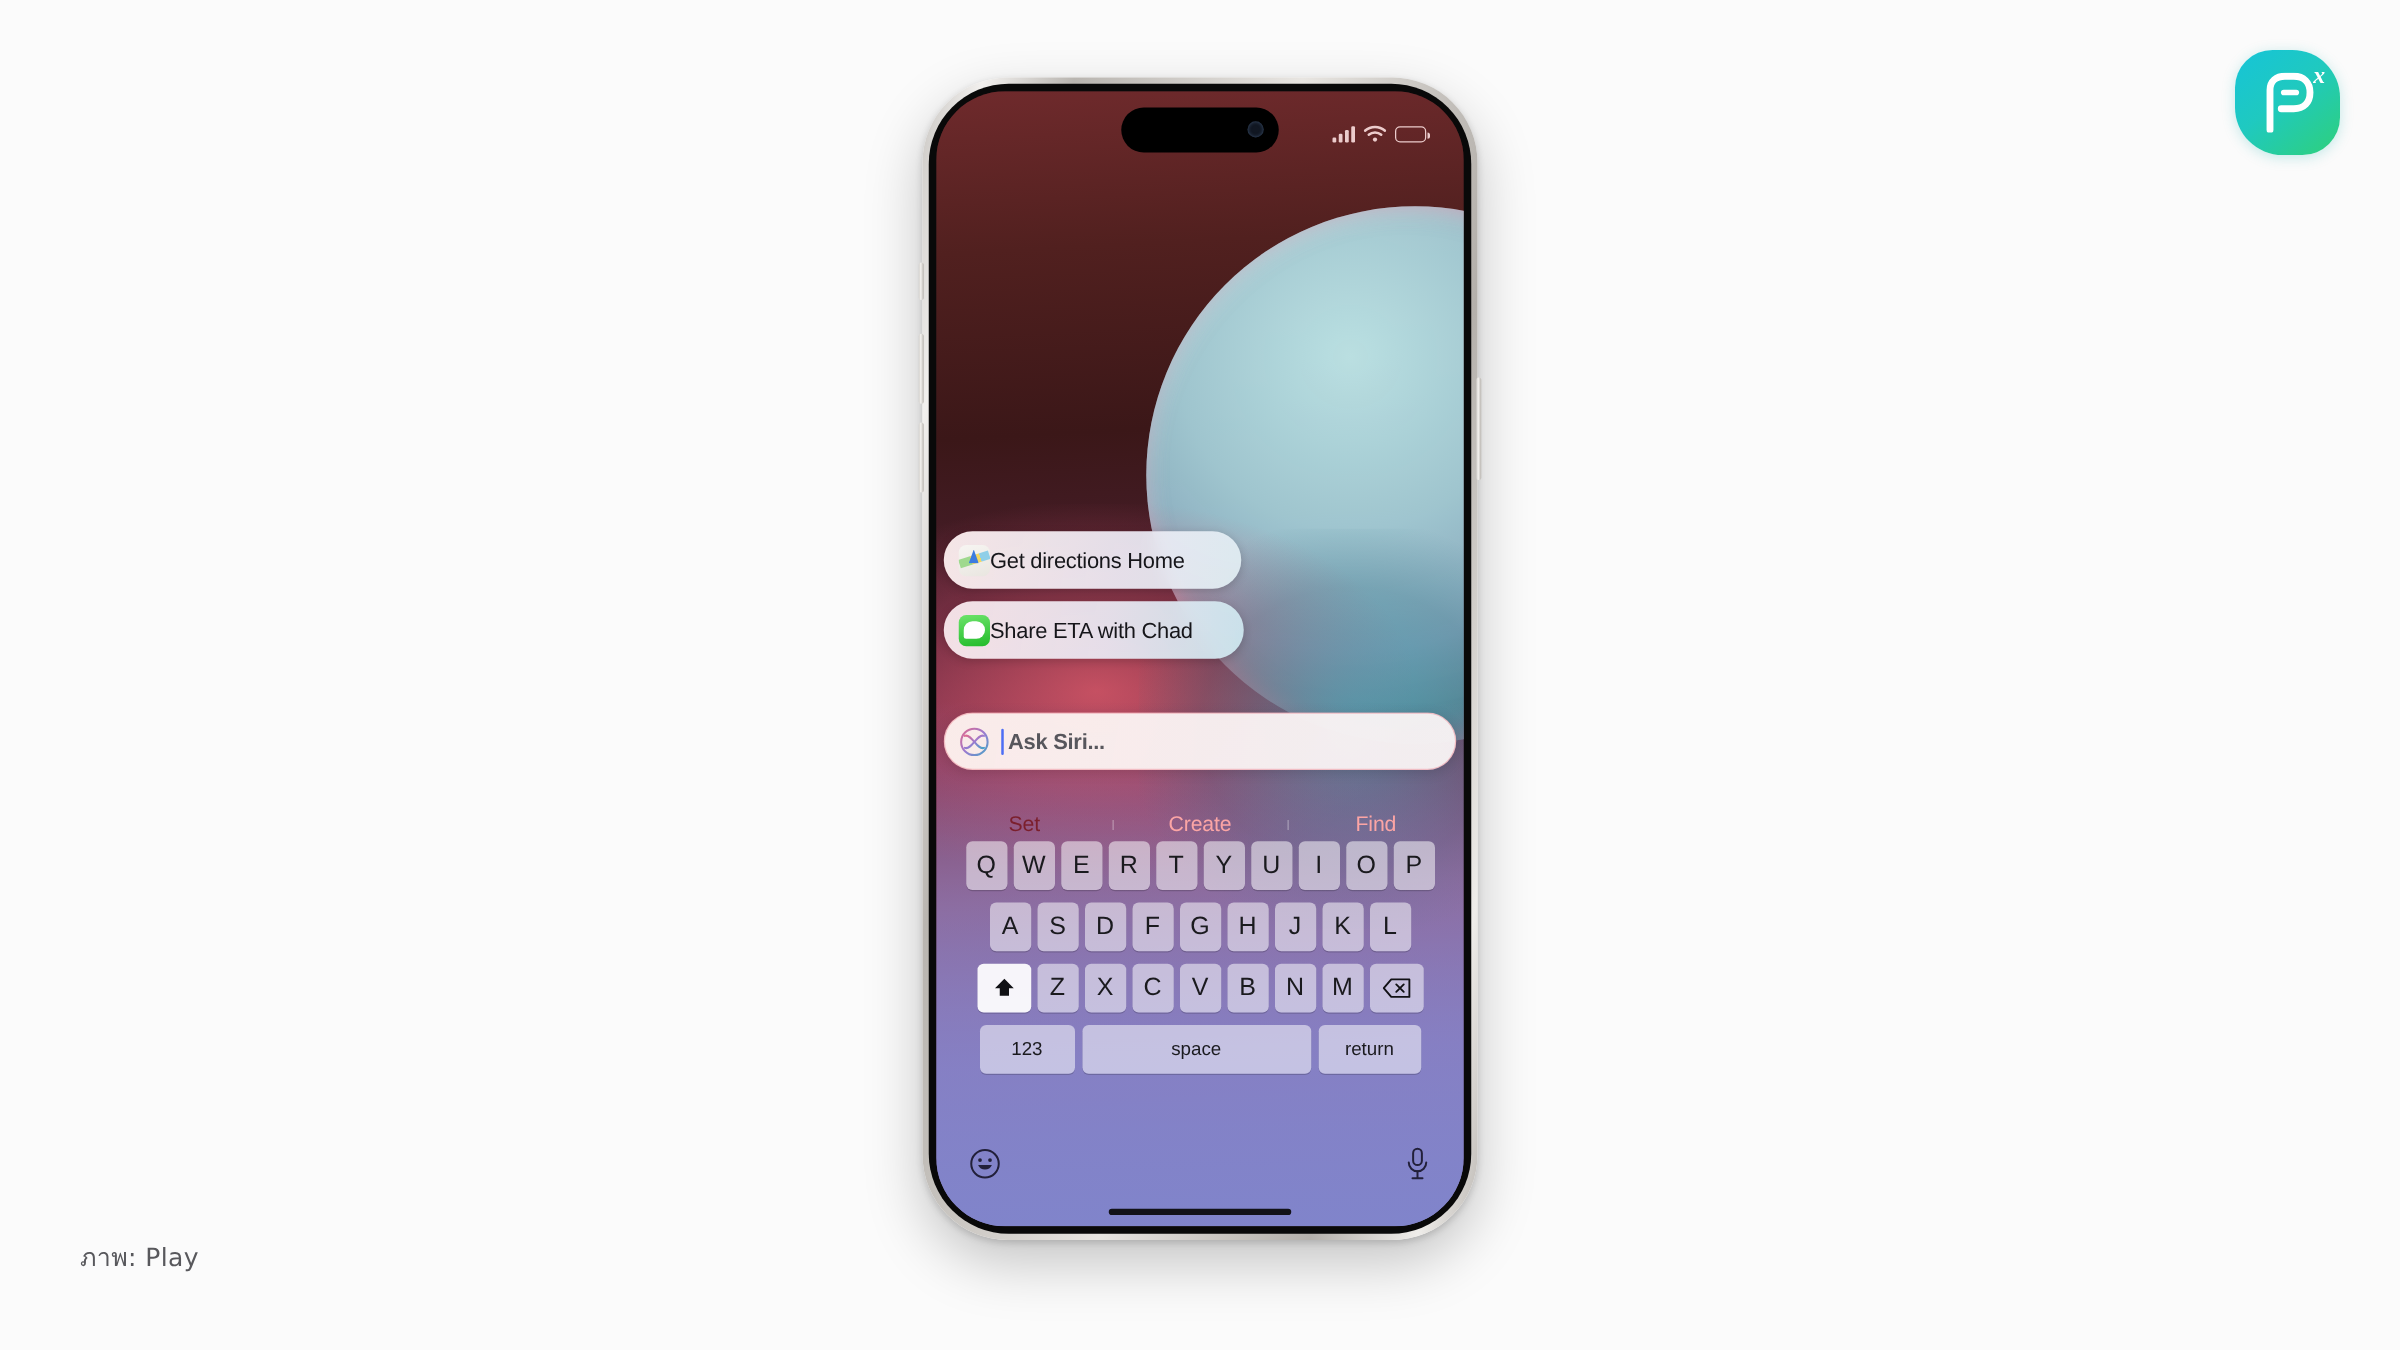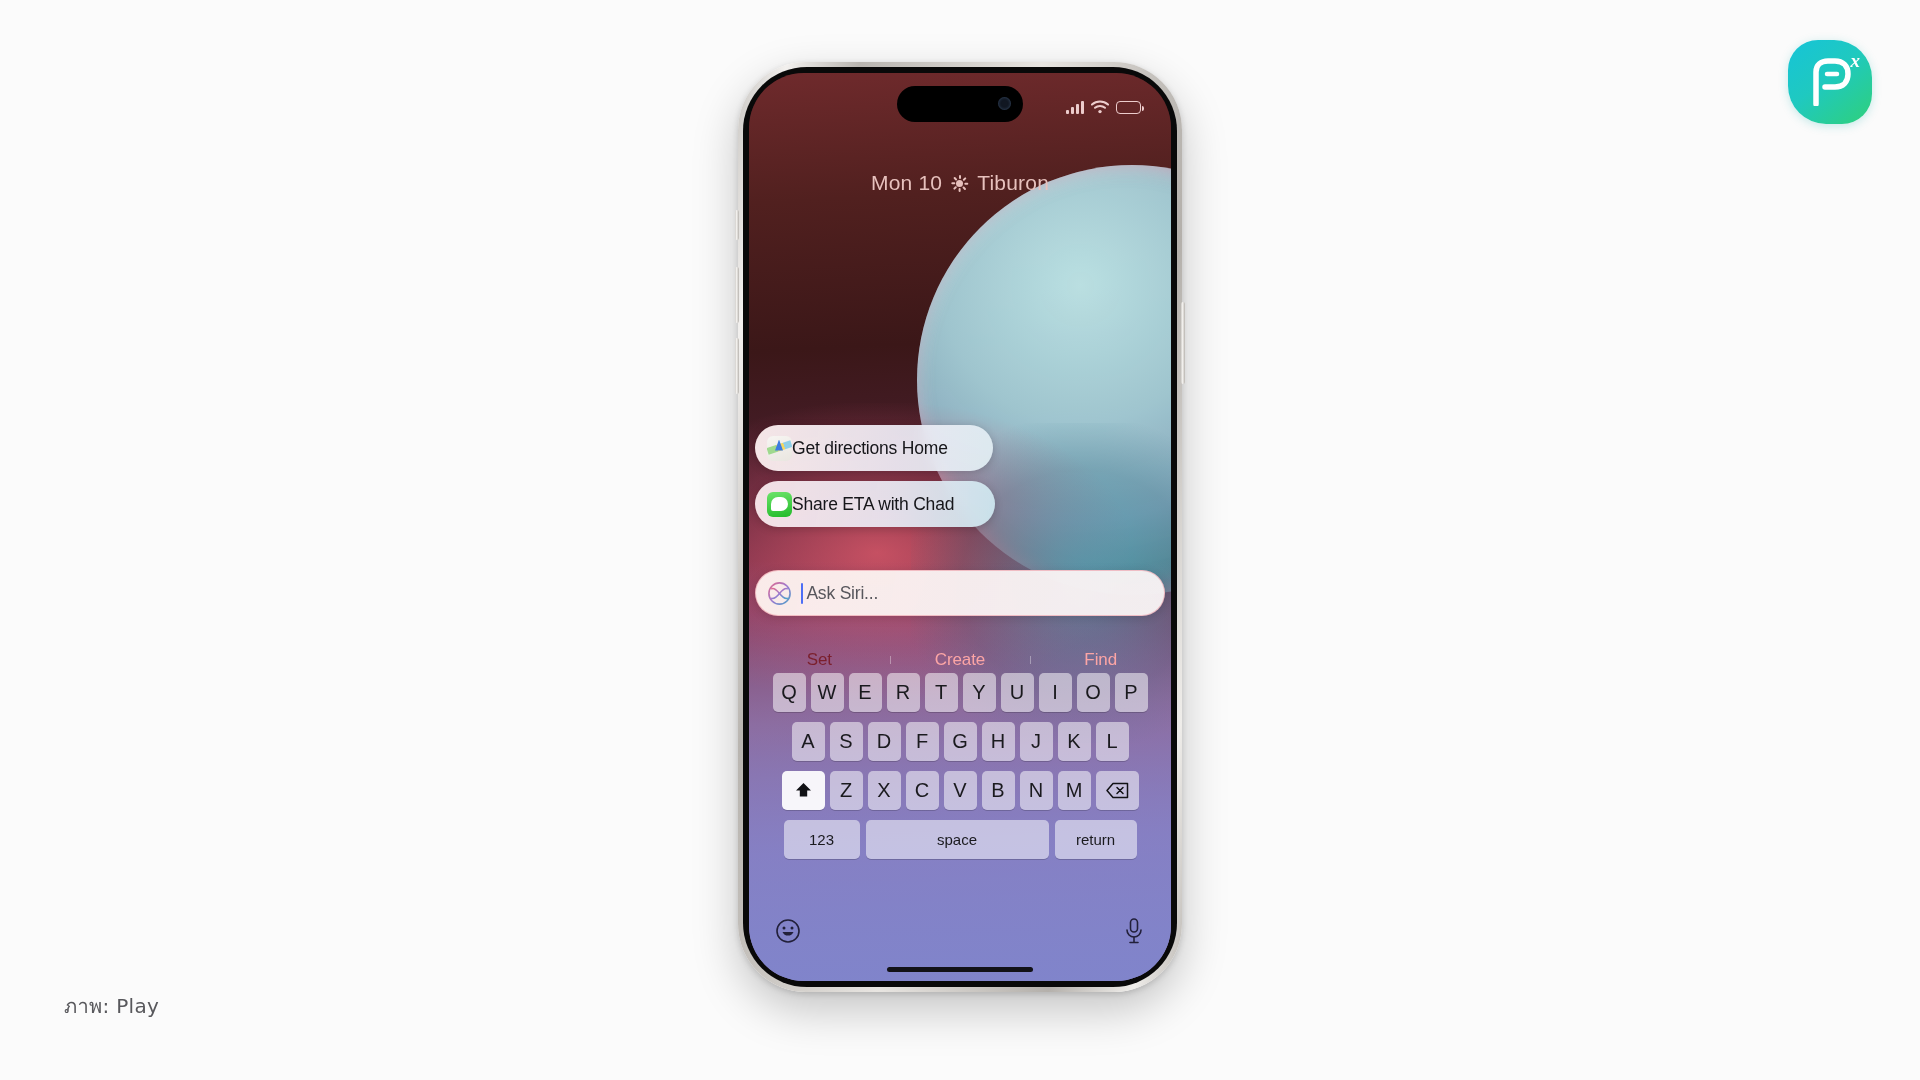--- a/index.html
+++ b/index.html
@@ -194,20 +194,21 @@
   }
 
   
   .siri-field {
     position: absolute; left: 6px; right: 6px; top: 497px; height: 46px;
     border-radius: 24px;
     background: linear-gradient(100deg, rgba(253,241,238,.97), rgba(250,242,242,.96) 45%, rgba(248,243,244,.96));
     border: 1.5px solid rgba(236,150,160,.55);
     display: flex; align-items: center; gap: 9px; padding-left: 11px;
     box-shadow: 0 2px 10px rgba(0,0,0,.14);
+    font-weight: bold;
   }
   .siri-orb { width: 25px; height: 25px; flex: 0 0 auto; }
   .siri-caret {
     width: 2.4px; height: 21px; background: #4d6ef5; border-radius: 1px; flex: 0 0 auto;
     margin-right: -6px;
   }
   .siri-placeholder { font-size: 17.5px; color: #57565c; letter-spacing: -.2px; }
 
   
   .predict {
@@ -307,34 +308,20 @@
           <path d="M4 7.8 A7.6 7.6 0 0 1 14 7.8" fill="none" stroke="rgba(255,228,228,.88)" stroke-width="2" stroke-linecap="round"></path>
           <circle cx="9" cy="11.6" r="1.7" fill="rgba(255,228,228,.88)"></circle>
         </svg>
         <span class="batt"></span>
       </div>
 
       <div class="island">
         <span class="island-cam"></span>
       </div>
 
-      <div class="lock-date">
-        <span>Mon 10</span>
-        <span class="sun-icon">
-          <i class="sun-ray" style="transform:rotate(0deg)"></i>
-          <i class="sun-ray" style="transform:rotate(45deg)"></i>
-          <i class="sun-ray" style="transform:rotate(90deg)"></i>
-          <i class="sun-ray" style="transform:rotate(135deg)"></i>
-          <i class="sun-ray" style="transform:rotate(180deg)"></i>
-          <i class="sun-ray" style="transform:rotate(225deg)"></i>
-          <i class="sun-ray" style="transform:rotate(270deg)"></i>
-          <i class="sun-ray" style="transform:rotate(315deg)"></i>
-        </span>
-        <span>Tiburon</span>
-      </div>
 
       <div class="pills">
         <div class="pill pill-1">
           <span class="appicon ic-maps"></span>
           <span class="pill-label">Get directions Home</span>
         </div>
         <div class="pill pill-3">
           <span class="appicon ic-msg"></span>
           <span class="pill-label">Share ETA with Chad</span>
         </div>

